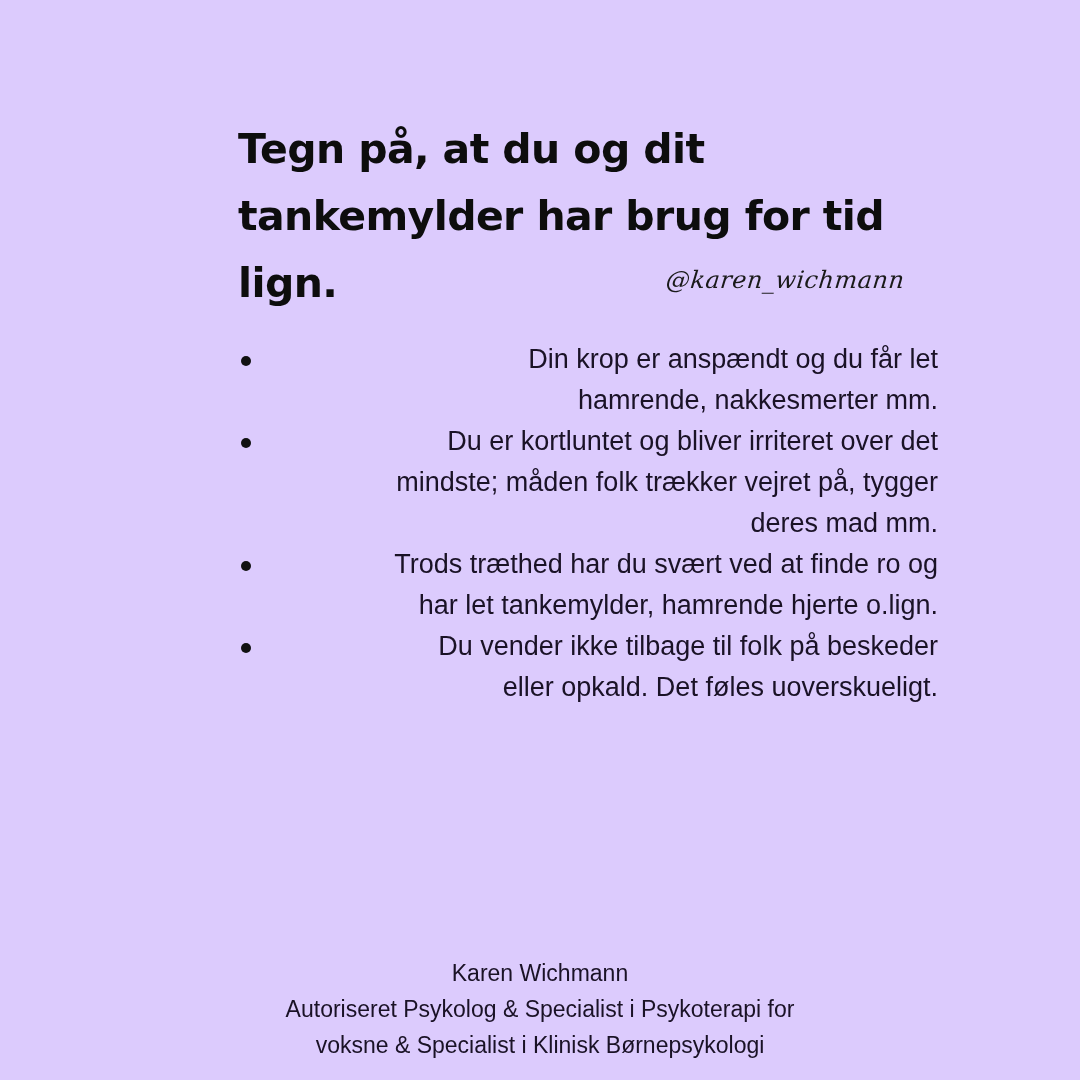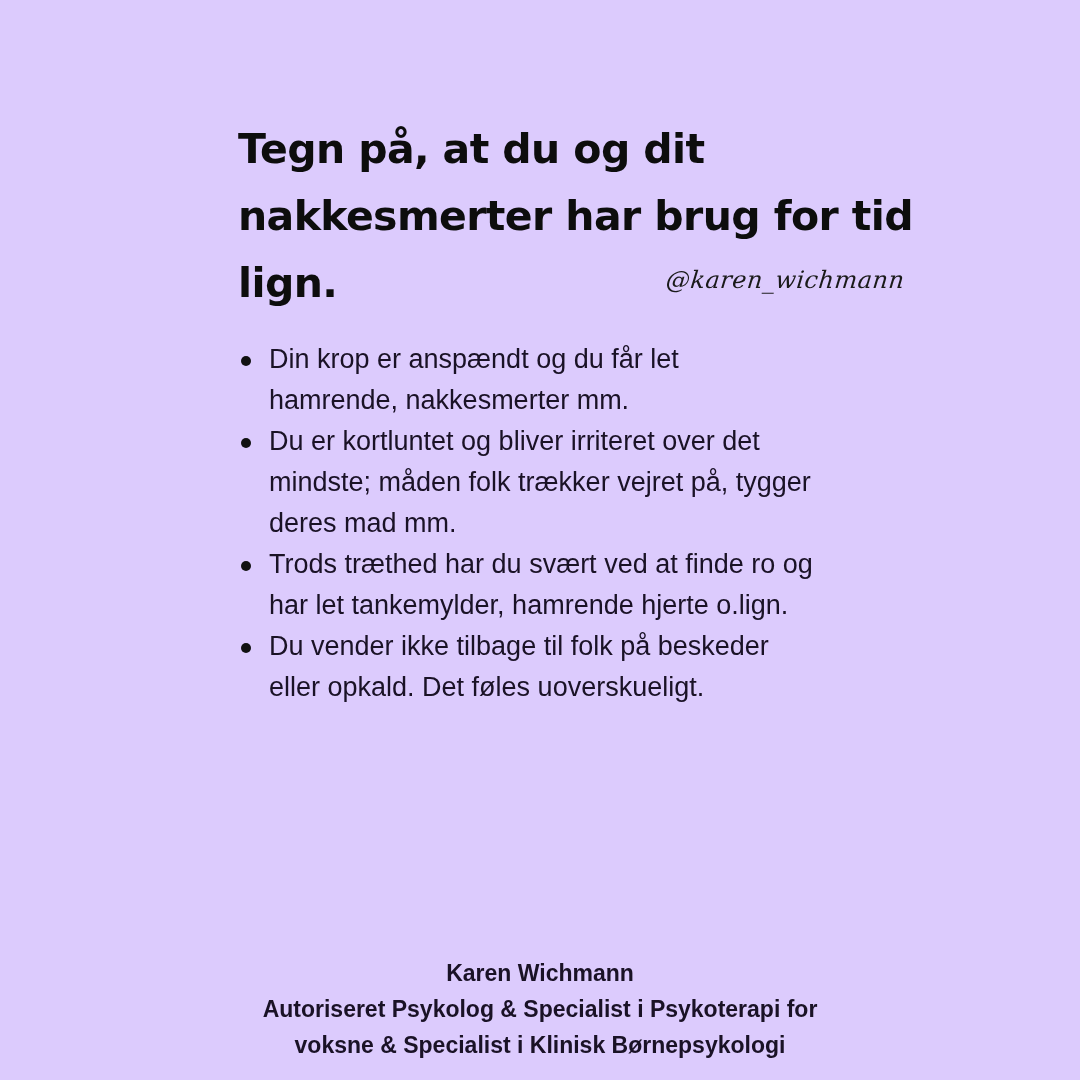--- a/index.html
+++ b/index.html
@@ -57,51 +57,51 @@
       font-family: "Liberation Sans", sans-serif;
       font-size: 27px;
       line-height: 41px;
       color: #1a1226;
     }
     .bullets li {
       position: relative;
       padding-left: 31px;
       margin: 0;
     }
-    .bullets li .line { display: block; white-space: nowrap; }
+    .bullets li .line { display: block; white-space: nowrap; text-align: right; }
     .bullet-dot {
       position: absolute;
       left: 3px;
       top: 17px;
       width: 10px;
       height: 10px;
       border-radius: 50%;
       background: #111111;
     }
     .footer {
       position: absolute;
       left: 190px;
       top: 955px;
       width: 700px;
       text-align: center;
       font-family: "Liberation Sans", sans-serif;
       font-size: 23px;
       line-height: 36px;
       color: #1a1226;
     }
-    .footer .line { display: block; white-space: nowrap; font-weight: bold; }
+    .footer .line { display: block; white-space: nowrap; }
   </style>
 </head>
 <body>
 
 <div class="page">
 
   <h1 class="title">
     <span class="line">Tegn på, at du og dit</span>
-    <span class="line">nakkesmerter har brug for tid</span>
+    <span class="line">tankemylder har brug for tid</span>
     <span class="line">lign.</span>
   </h1>
 
   <div class="handle">@karen_wichmann</div>
 
   <ul class="bullets">
     <li>
       <span class="bullet-dot"></span>
       <span class="line">Din krop er anspændt og du får let</span>
       <span class="line">hamrende, nakkesmerter mm.</span>

